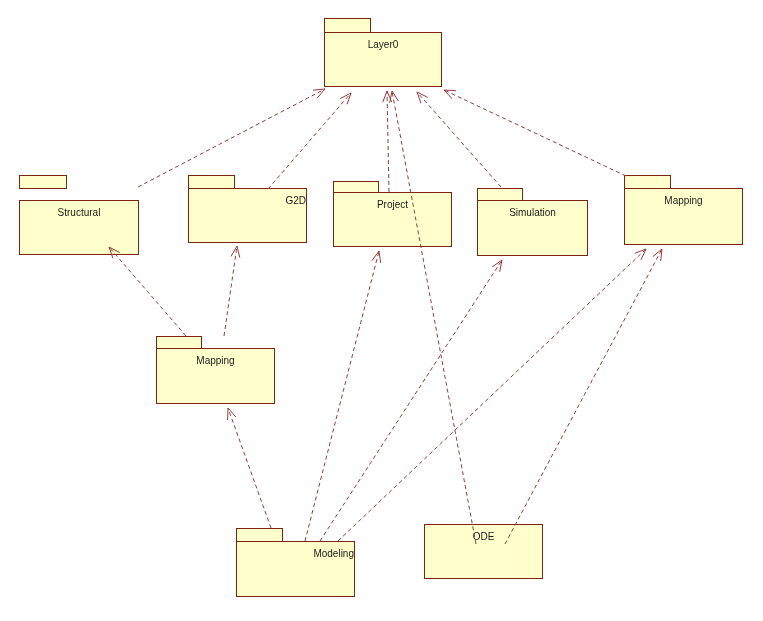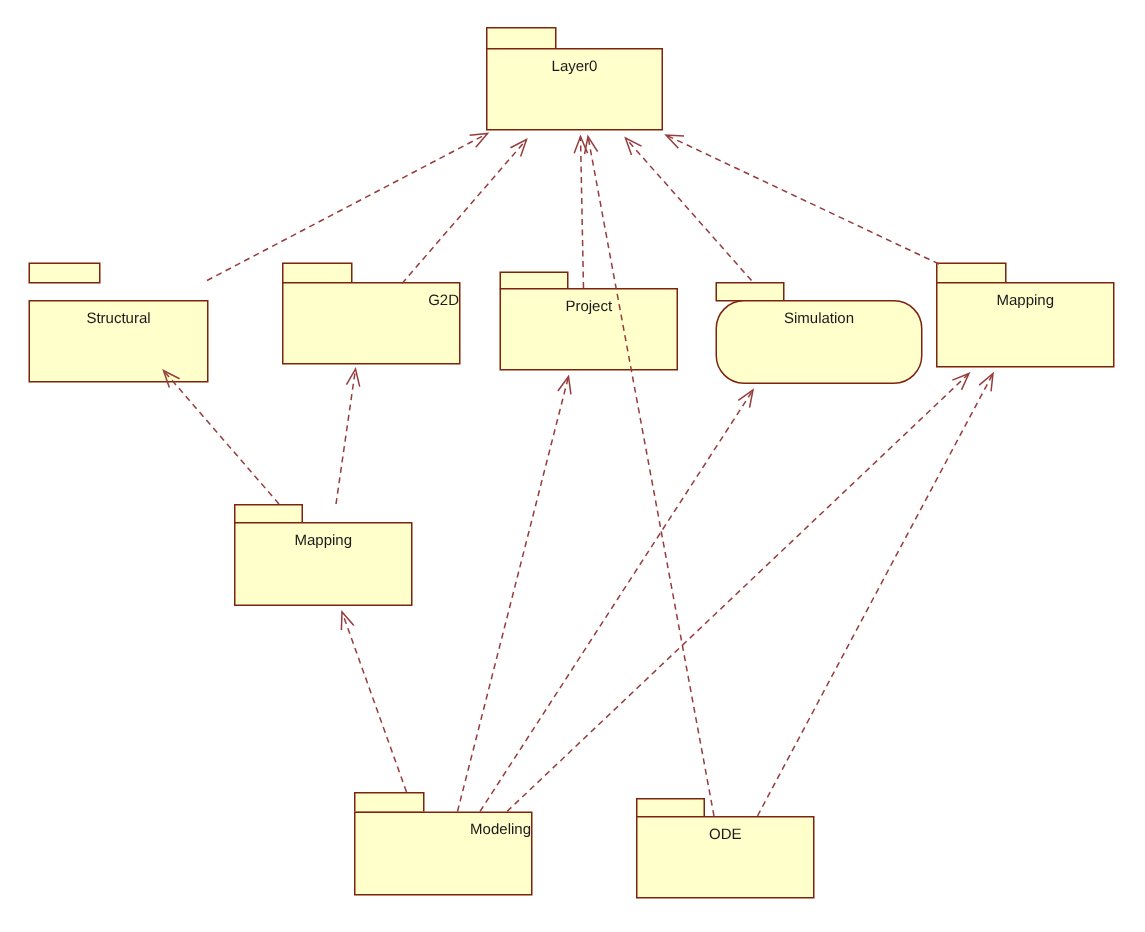--- a/index.html
+++ b/index.html
@@ -123,21 +123,21 @@
 
   <div class="pkg">
     <div class="pkg-tab" style="left: 333px; top: 181px; width: 46px; height: 12px;"></div>
     <div class="pkg-body" style="left: 333px; top: 192px; width: 119px; height: 55px;">
       <span class="pkg-label">Project</span>
     </div>
   </div>
 
   <div class="pkg">
     <div class="pkg-tab" style="left: 477px; top: 188px; width: 46px; height: 13px;"></div>
-    <div class="pkg-body" style="left: 477px; top: 200px; width: 138px; height: 56px; border-radius: 19px;">
+    <div class="pkg-body" style="left: 477px; top: 200px; width: 111px; height: 56px;">
       <span class="pkg-label">Simulation</span>
     </div>
   </div>
 
   <div class="pkg">
     <div class="pkg-tab" style="left: 624px; top: 175px; width: 47px; height: 14px;"></div>
     <div class="pkg-body" style="left: 624px; top: 188px; width: 119px; height: 57px;">
       <span class="pkg-label">Mapping</span>
     </div>
   </div>
@@ -151,17 +151,17 @@
 
   <div class="pkg">
     <div class="pkg-tab" style="left: 236px; top: 528px; width: 47px; height: 14px;"></div>
     <div class="pkg-body" style="left: 236px; top: 541px; width: 119px; height: 56px; text-align: right;">
       <span class="pkg-label">Modeling</span>
     </div>
   </div>
 
   <div class="pkg">
     <div class="pkg-tab" style="left: 424px; top: 532px; width: 46px; height: 13px;"></div>
-    <div class="pkg-body" style="left: 424px; top: 544px; width: 119px; height: 55px;">
+    <div class="pkg-body" style="left: 424px; top: 524px; width: 119px; height: 55px;">
       <span class="pkg-label">ODE</span>
     </div>
   </div>
 </div>
 
 </body></html>

